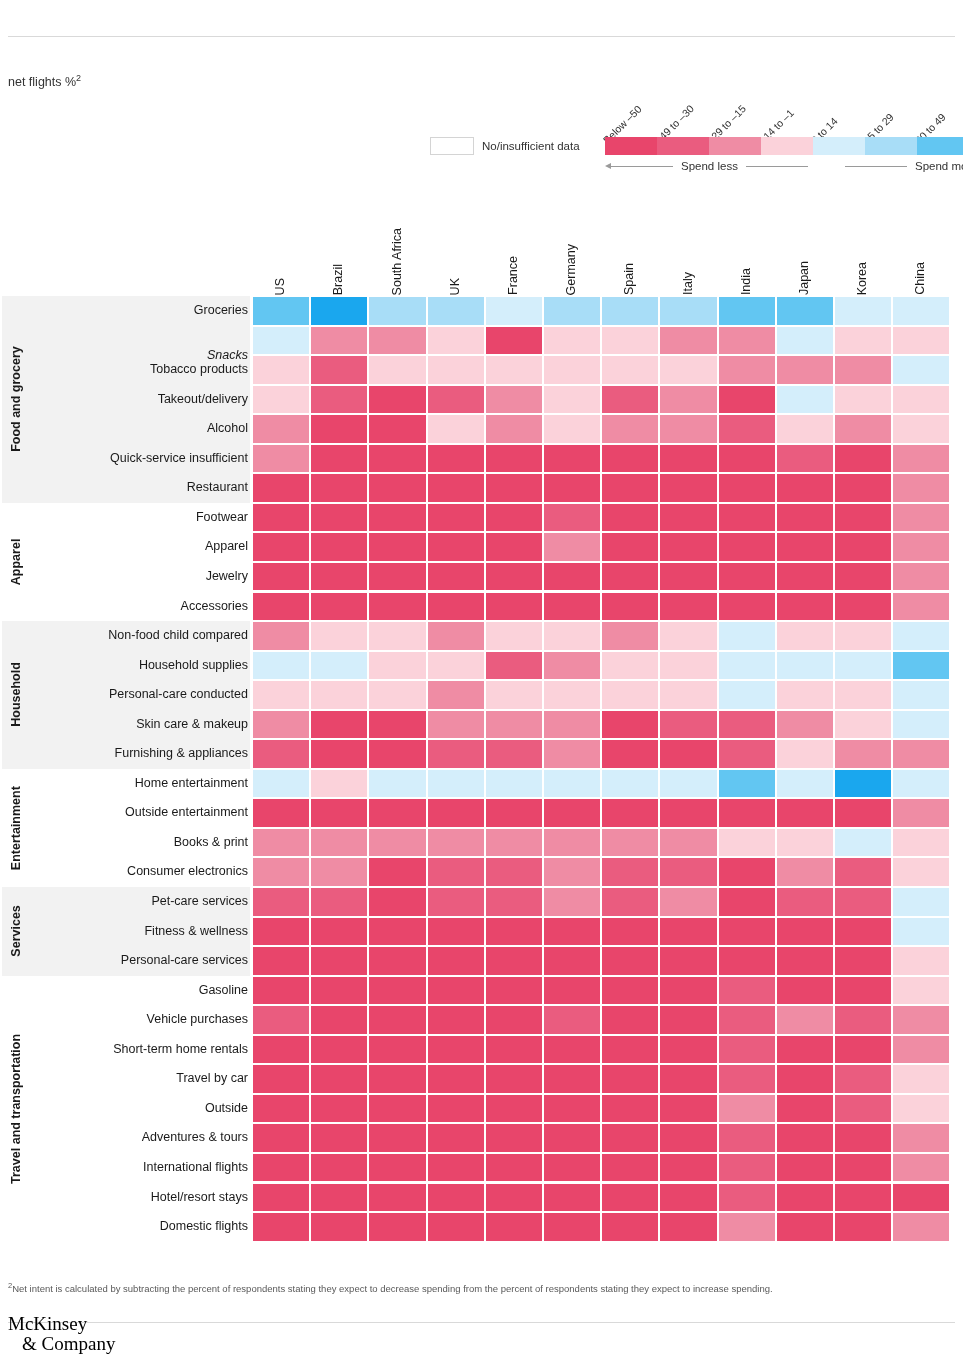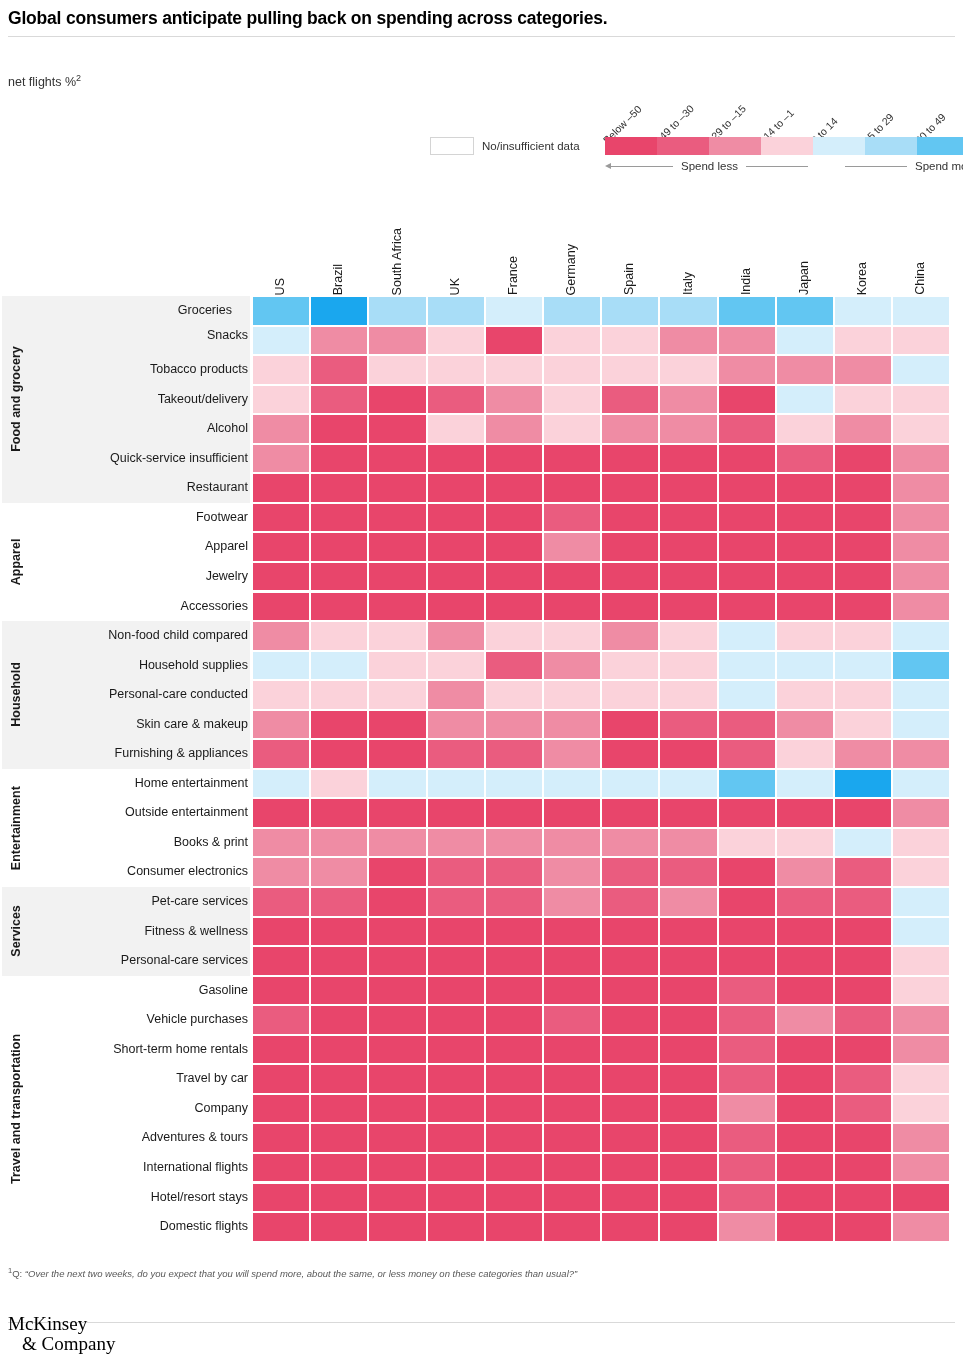--- a/index.html
+++ b/index.html
@@ -177,21 +177,20 @@
     line-height: 1.05;
     color: #000;
   }
   .logo .l2 { padding-left: 14px; }
 </style>
 </head>
 <body>
 
 <div class="page">
 
-  <div class="title">Global consumers anticipate pulling back on spending across categories.</div>
   <div class="rule"></div>
 
   <div class="units">
     <span>net flights %</span><sup>2</sup>
   </div>
 
   <div class="legend">
     <div class="legend-nodata-swatch"></div>
     <div class="legend-nodata-label">No/insufficient data</div>
     <div class="legend-tick-wrap" id="legend-ticks">
@@ -238,36 +237,36 @@
       <div class="colhead" style="left: 680.5px;">Italy</div>
       <div class="colhead" style="left: 738.7px;">India</div>
       <div class="colhead" style="left: 796.9px;">Japan</div>
       <div class="colhead" style="left: 855.1px;">Korea</div>
       <div class="colhead" style="left: 913.3px;">China</div>
     </div>
 
   <div class="grid" id="grid">
       <div class="grp-band" style="top: 0px; height: 206.85px;"></div>
       <div class="grp-label" style="top: 0px; height: 206.85px;">Food and grocery</div>
-      <div class="rowlabel" style="top: 0px; left: 22px;">Groceries</div>
+      <div class="rowlabel" style="top: 0px; left: 38px;">Groceries</div>
       <div class="cells" style="top: 0px;">
         <div class="cell" style="background: rgb(98, 198, 242);"></div>
         <div class="cell" style="background: rgb(26, 167, 238);"></div>
         <div class="cell" style="background: rgb(168, 221, 247);"></div>
         <div class="cell" style="background: rgb(168, 221, 247);"></div>
         <div class="cell" style="background: rgb(212, 238, 251);"></div>
         <div class="cell" style="background: rgb(168, 221, 247);"></div>
         <div class="cell" style="background: rgb(168, 221, 247);"></div>
         <div class="cell" style="background: rgb(168, 221, 247);"></div>
         <div class="cell" style="background: rgb(98, 198, 242);"></div>
         <div class="cell" style="background: rgb(98, 198, 242);"></div>
         <div class="cell" style="background: rgb(212, 238, 251);"></div>
         <div class="cell" style="background: rgb(212, 238, 251);"></div>
       </div>
-      <div class="rowlabel" style="top: 25px; left: 38px;">Snacks</div>
+      <div class="rowlabel" style="top: 45px; left: 38px; font-style: italic;">Snacks</div>
       <div class="cells" style="top: 29.55px;">
         <div class="cell" style="background: rgb(212, 238, 251);"></div>
         <div class="cell" style="background: rgb(239, 140, 164);"></div>
         <div class="cell" style="background: rgb(239, 140, 164);"></div>
         <div class="cell" style="background: rgb(251, 210, 218);"></div>
         <div class="cell" style="background: rgb(232, 69, 107);"></div>
         <div class="cell" style="background: rgb(251, 210, 218);"></div>
         <div class="cell" style="background: rgb(251, 210, 218);"></div>
         <div class="cell" style="background: rgb(239, 140, 164);"></div>
         <div class="cell" style="background: rgb(239, 140, 164);"></div>
@@ -650,21 +649,21 @@
         <div class="cell" style="background: rgb(232, 69, 107);"></div>
         <div class="cell" style="background: rgb(232, 69, 107);"></div>
         <div class="cell" style="background: rgb(232, 69, 107);"></div>
         <div class="cell" style="background: rgb(232, 69, 107);"></div>
         <div class="cell" style="background: rgb(232, 69, 107);"></div>
         <div class="cell" style="background: rgb(234, 92, 127);"></div>
         <div class="cell" style="background: rgb(232, 69, 107);"></div>
         <div class="cell" style="background: rgb(234, 92, 127);"></div>
         <div class="cell" style="background: rgb(251, 210, 218);"></div>
       </div>
-      <div class="rowlabel" style="top: 797.85px; left: 38px;">Company</div>
+      <div class="rowlabel" style="top: 797.85px; left: 38px;">Outside</div>
       <div class="cells" style="top: 797.85px;">
         <div class="cell" style="background: rgb(232, 69, 107);"></div>
         <div class="cell" style="background: rgb(232, 69, 107);"></div>
         <div class="cell" style="background: rgb(232, 69, 107);"></div>
         <div class="cell" style="background: rgb(232, 69, 107);"></div>
         <div class="cell" style="background: rgb(232, 69, 107);"></div>
         <div class="cell" style="background: rgb(232, 69, 107);"></div>
         <div class="cell" style="background: rgb(232, 69, 107);"></div>
         <div class="cell" style="background: rgb(232, 69, 107);"></div>
         <div class="cell" style="background: rgb(239, 140, 164);"></div>
@@ -727,22 +726,22 @@
         <div class="cell" style="background: rgb(232, 69, 107);"></div>
         <div class="cell" style="background: rgb(232, 69, 107);"></div>
         <div class="cell" style="background: rgb(232, 69, 107);"></div>
         <div class="cell" style="background: rgb(239, 140, 164);"></div>
         <div class="cell" style="background: rgb(232, 69, 107);"></div>
         <div class="cell" style="background: rgb(232, 69, 107);"></div>
         <div class="cell" style="background: rgb(239, 140, 164);"></div>
       </div>
     </div>
 
-  <div class="foot" style="top:1266px; width:947px;">
-    <sup>1</sup><span>Q: </span><em>“Over the next two weeks, do you expect that you will spend more, about the same, or less money on these categories than usual?”</em>
+  <div class="foot" style="top:1281px; width:947px;">
+    <sup>2</sup><span>Net intent is calculated by subtracting the percent of respondents stating they expect to decrease spending from the percent of respondents stating they expect to increase spending.</span>
   </div>
 
   <div class="bottomrule" style="top:1322px;"></div>
   <div class="logo">
     <div class="l1">McKinsey</div>
     <div class="l2">&amp; Company</div>
   </div>
 
 </div>
 

